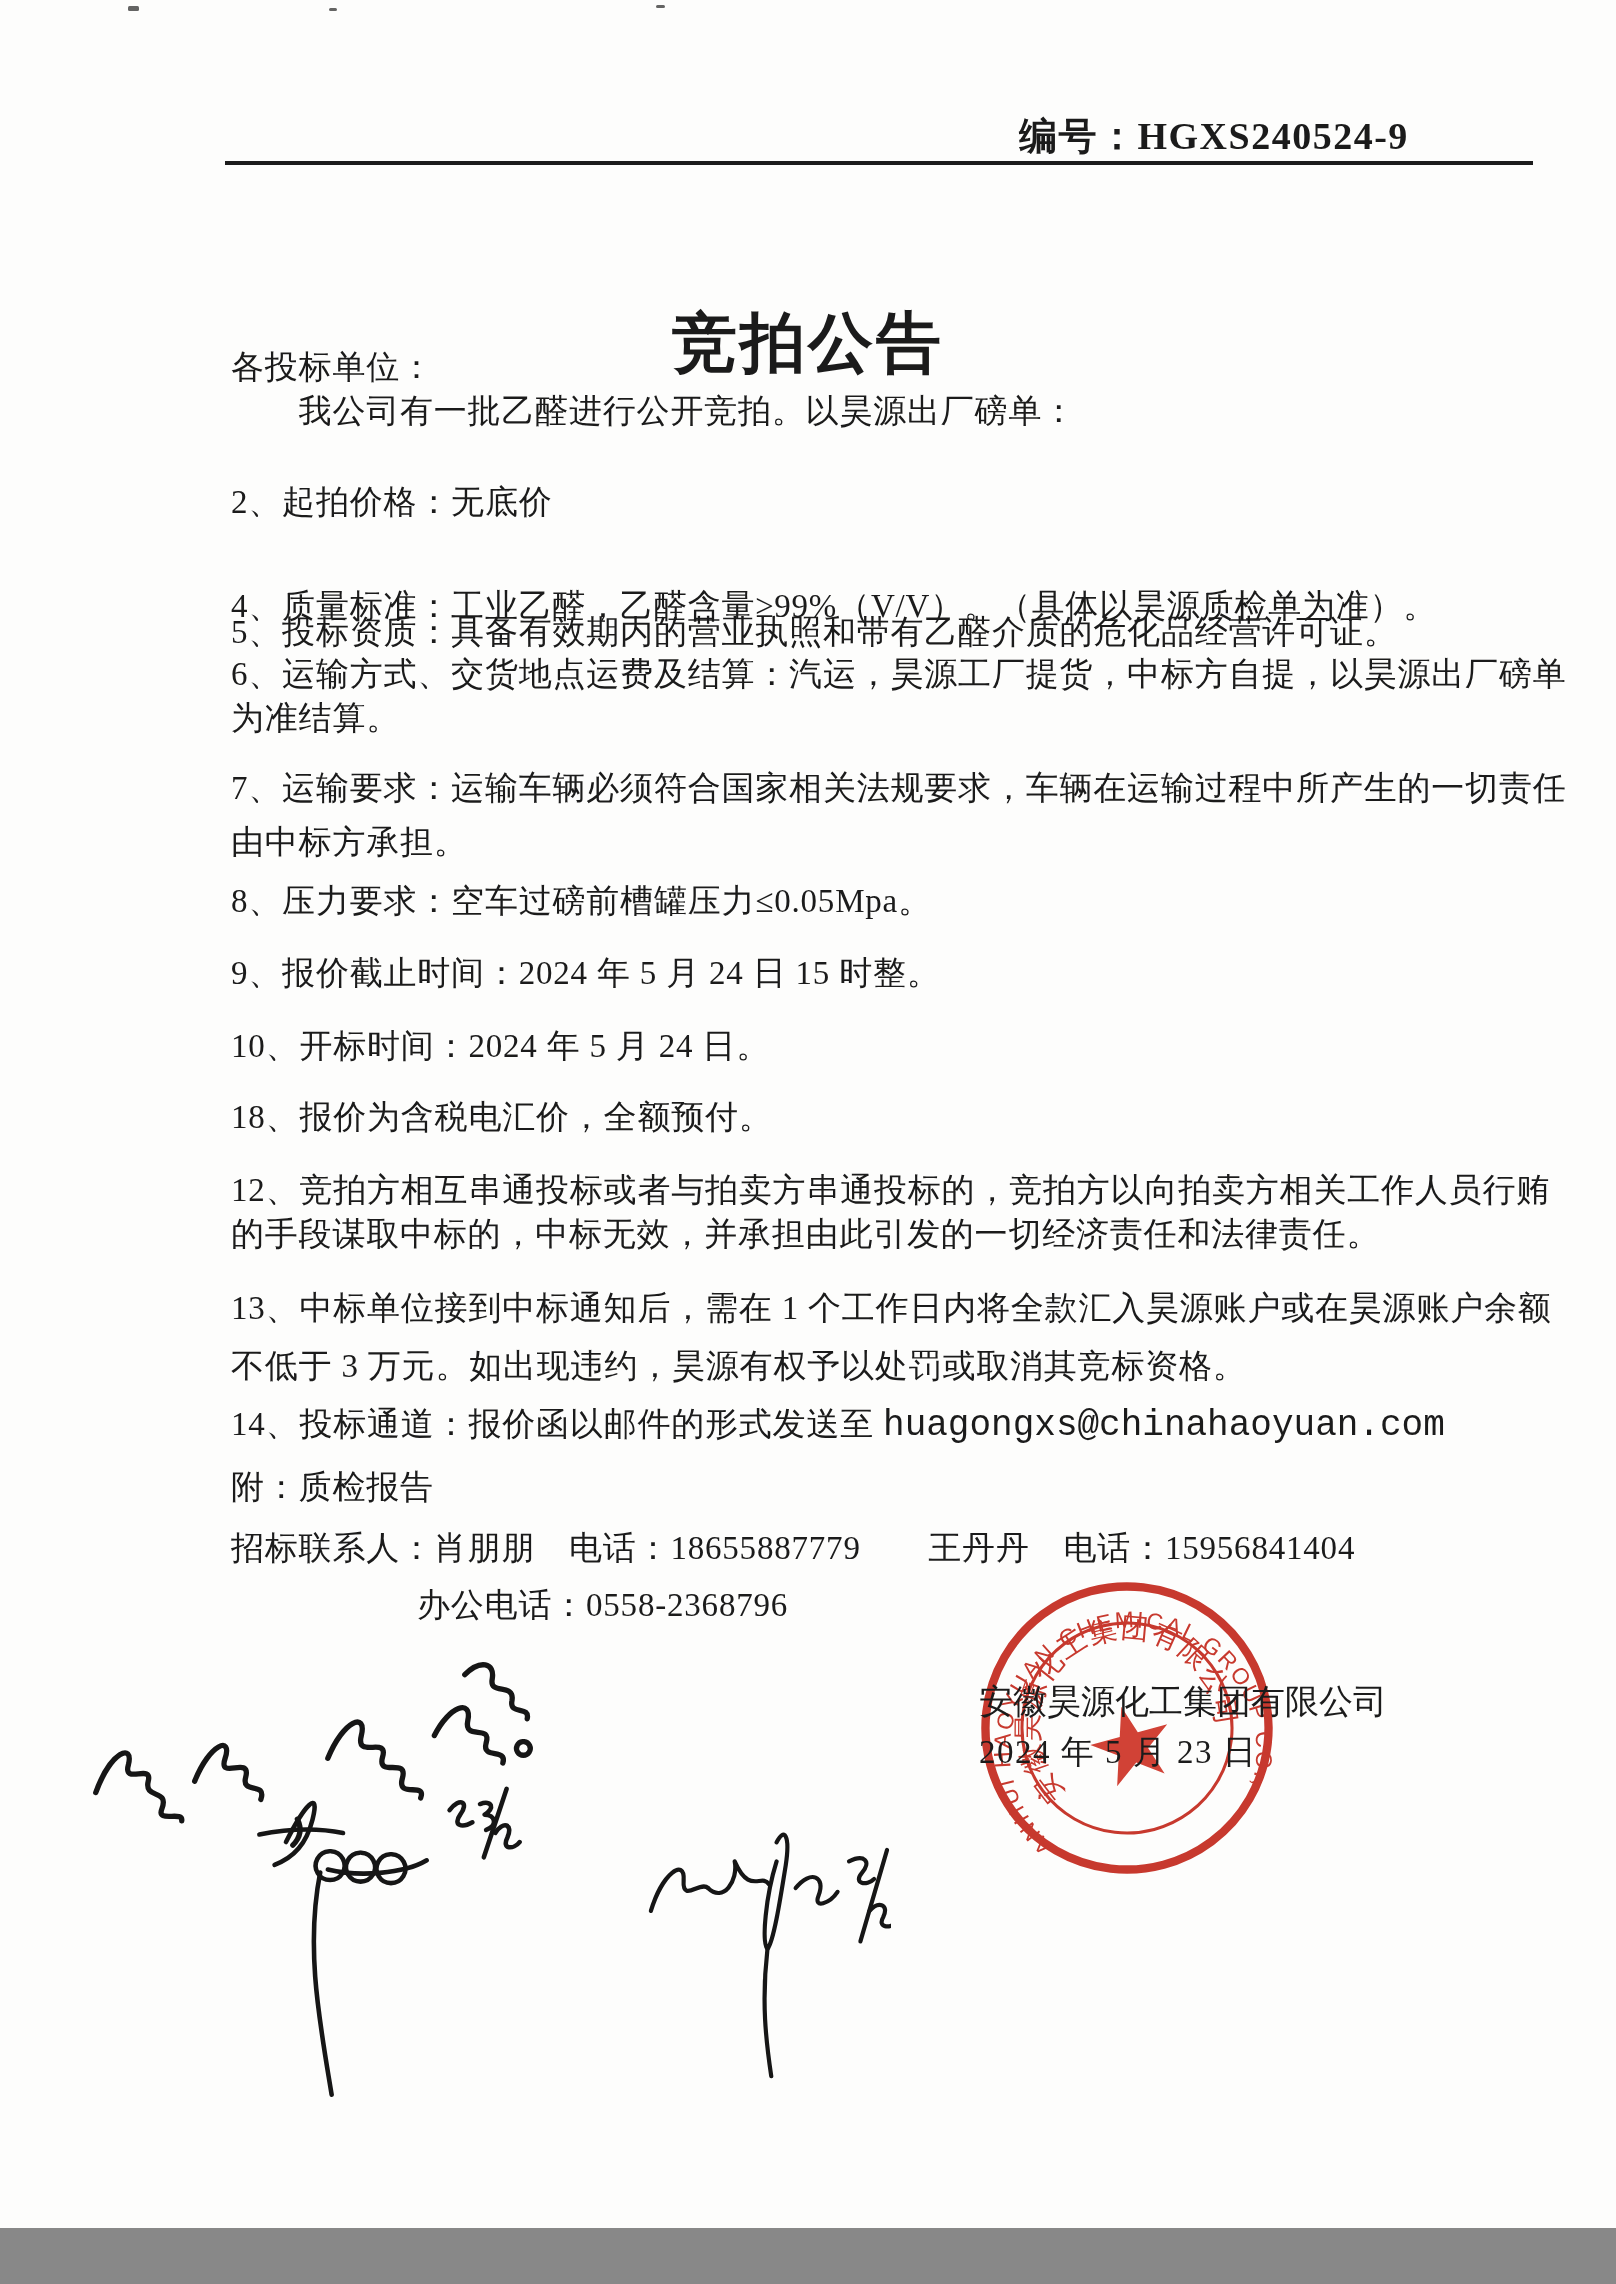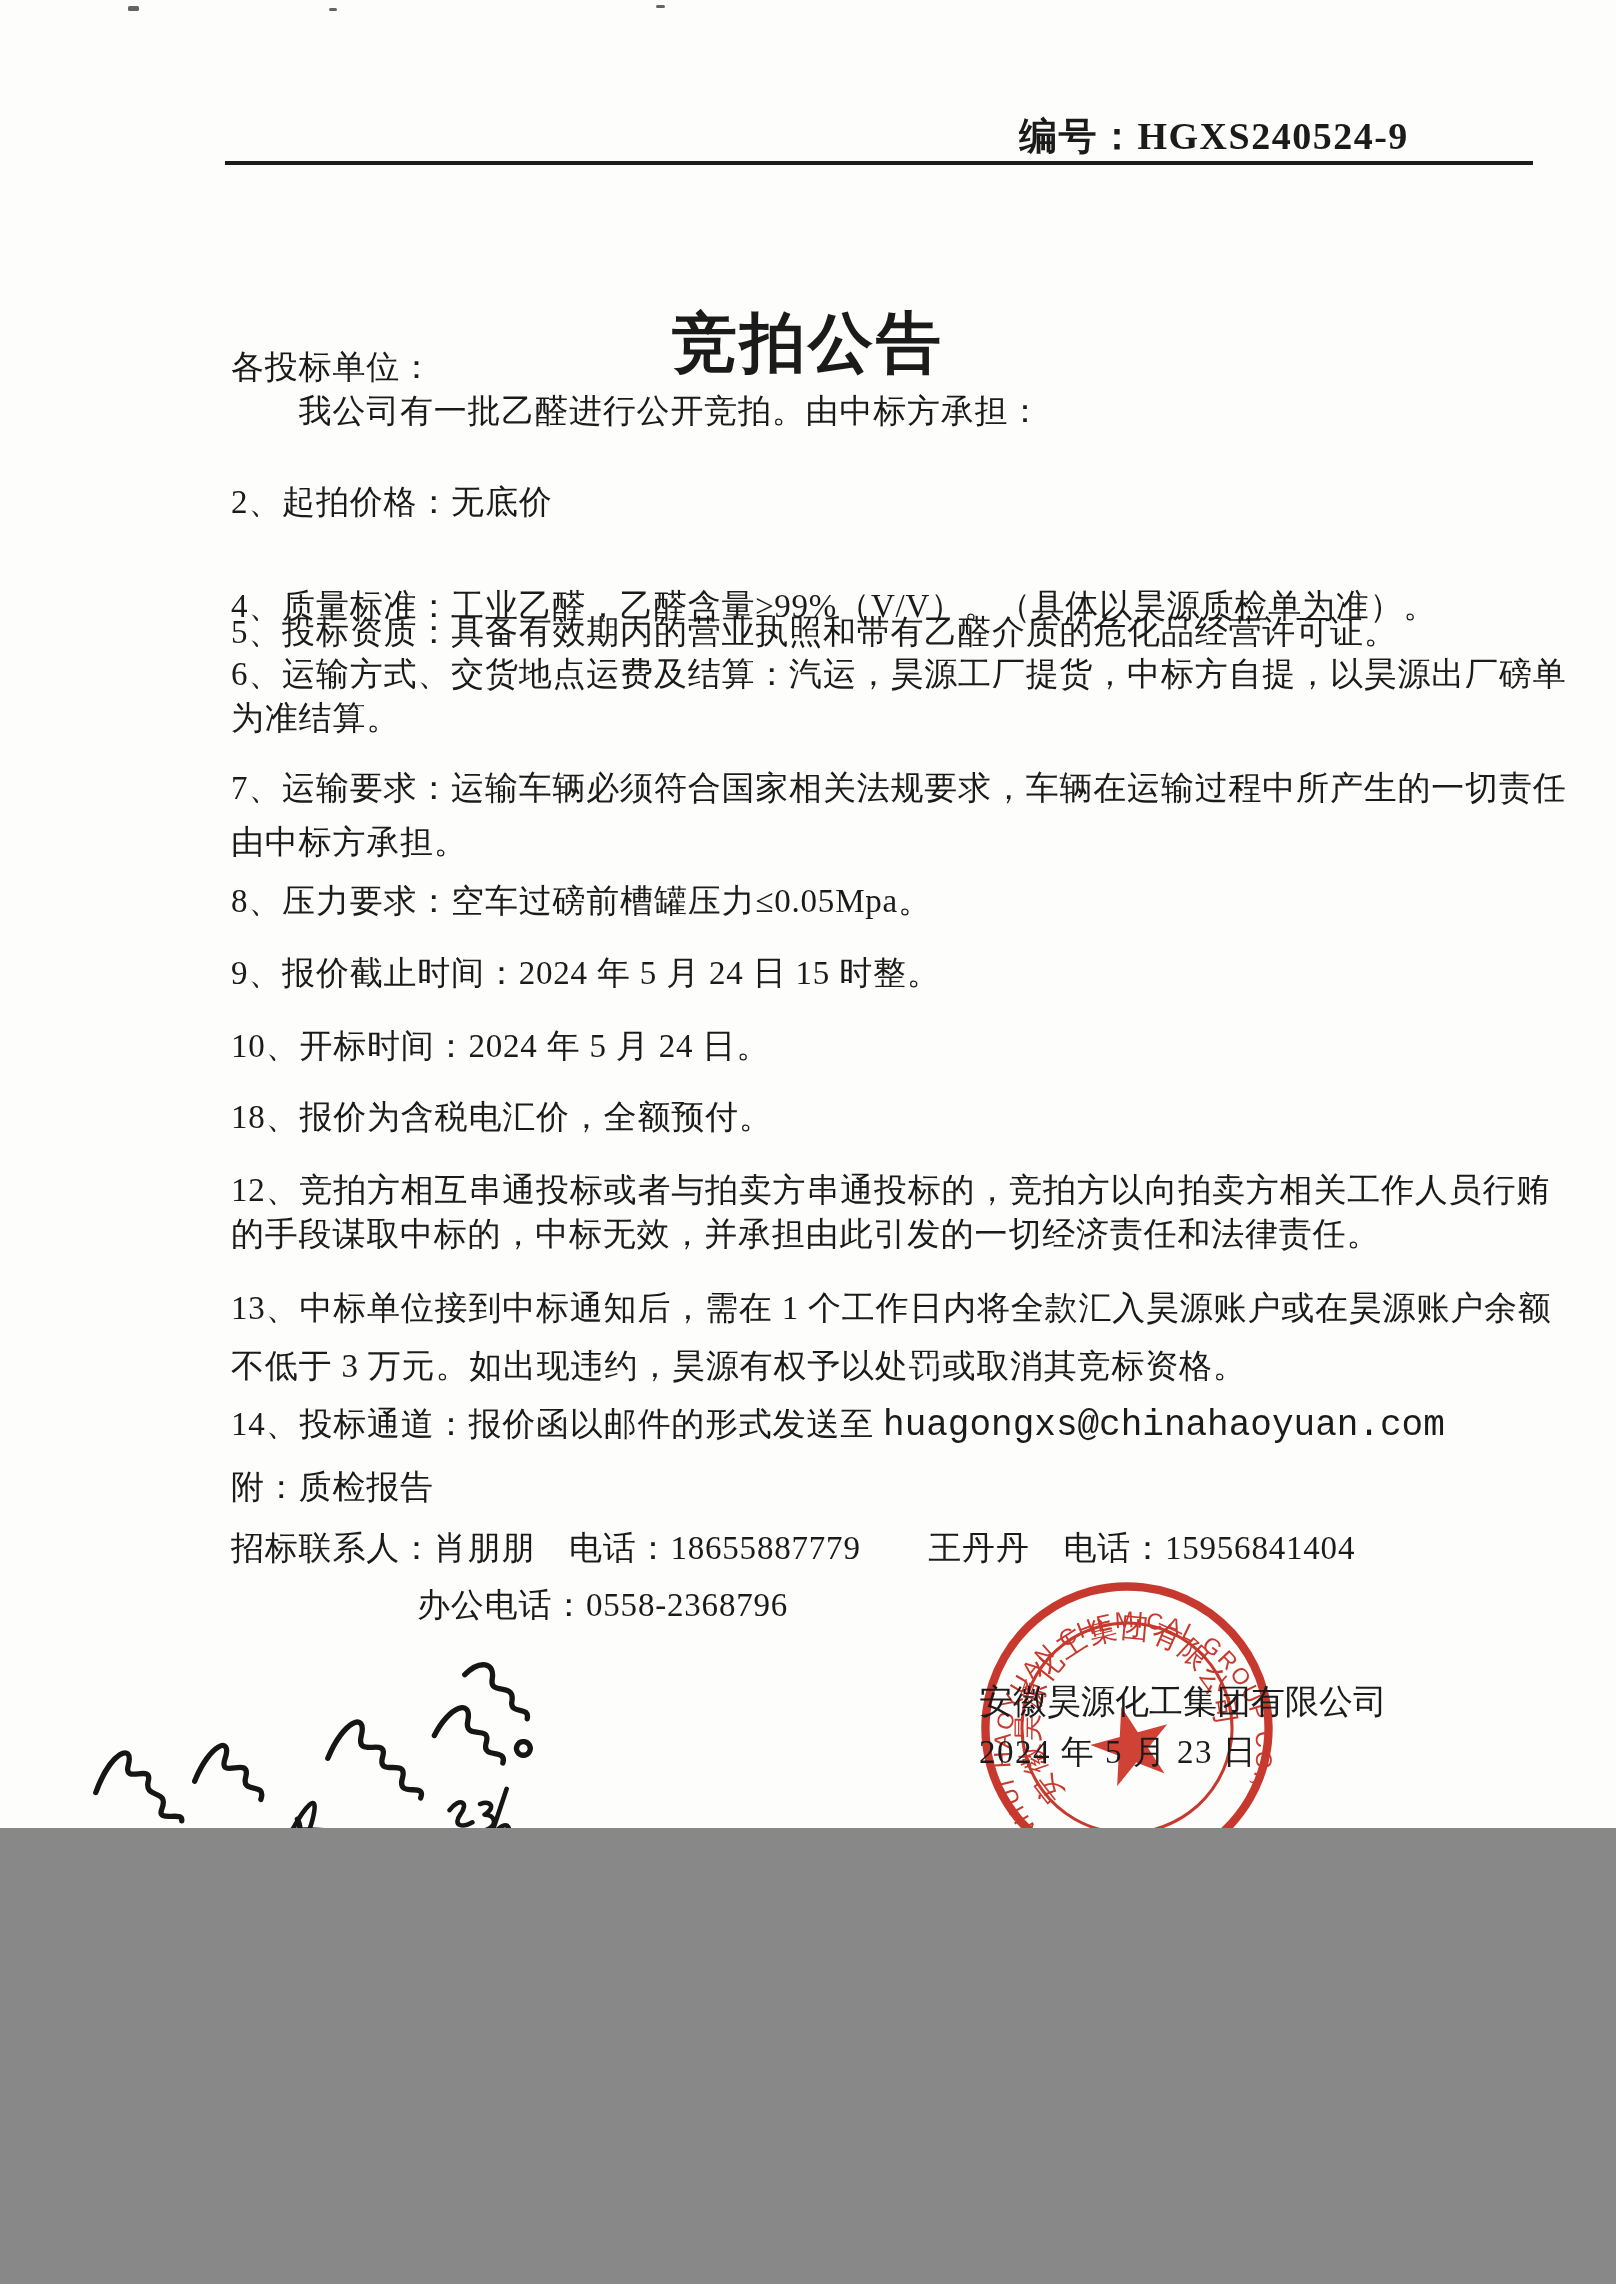--- a/index.html
+++ b/index.html
@@ -1,17 +1,17 @@
 <!DOCTYPE html>
 <html style="font-size:12px"><head>
 <meta charset="utf-8">
 <style>
   html,body{margin:0;padding:0;background:#888;}
   .page{
-    position:relative; width:1616px; height:1828px; margin:0 auto;
+    position:relative; width:1616px; height:2228px; margin:0 auto;
     background:#fdfdfc; overflow:hidden;
     font-family:"Liberation Serif", serif; color:#1b1b1b;
   }
   .docno{
     position:absolute; left:1019px; top:111px;
     font-size:38px; font-weight:600; letter-spacing:1.5px; white-space:nowrap;
   }
   .rule{
     position:absolute; left:225px; top:161px; width:1308px; height:3.8px;
     background:#1c1c1c;
@@ -52,21 +52,21 @@
 <body>
 
 <div class="page">
 
   <div class="docno">编号：HGXS240524-9</div>
   <div class="rule"></div>
 
   <div class="title">竞拍公告</div>
 
   <div class="ln" style="top:349px">各投标单位：</div>
-  <div class="ln" style="top:393px">　　我公司有一批乙醛进行公开竞拍。由中标方承担：</div>
+  <div class="ln" style="top:393px">　　我公司有一批乙醛进行公开竞拍。以昊源出厂磅单：</div>
   <div class="ln" style="top:484px">2、起拍价格：无底价</div>
   <div class="ln" style="top:588px">4、质量标准：工业乙醛，乙醛含量≥99%（V/V）。（具体以昊源质检单为准）。</div>
   <div class="ln" style="top:614px">5、投标资质：具备有效期内的营业执照和带有乙醛介质的危化品经营许可证。</div>
   <div class="ln" style="top:656px">6、运输方式、交货地点运费及结算：汽运，昊源工厂提货，中标方自提，以昊源出厂磅单</div>
   <div class="ln" style="top:700px">为准结算。</div>
   <div class="ln" style="top:770px">7、运输要求：运输车辆必须符合国家相关法规要求，车辆在运输过程中所产生的一切责任</div>
   <div class="ln" style="top:824px">由中标方承担。</div>
   <div class="ln" style="top:883px">8、压力要求：空车过磅前槽罐压力≤0.05Mpa。</div>
   <div class="ln" style="top:955px">9、报价截止时间：2024 年 5 月 24 日 15 时整。</div>
   <div class="ln" style="top:1028px">10、开标时间：2024 年 5 月 24 日。</div>

